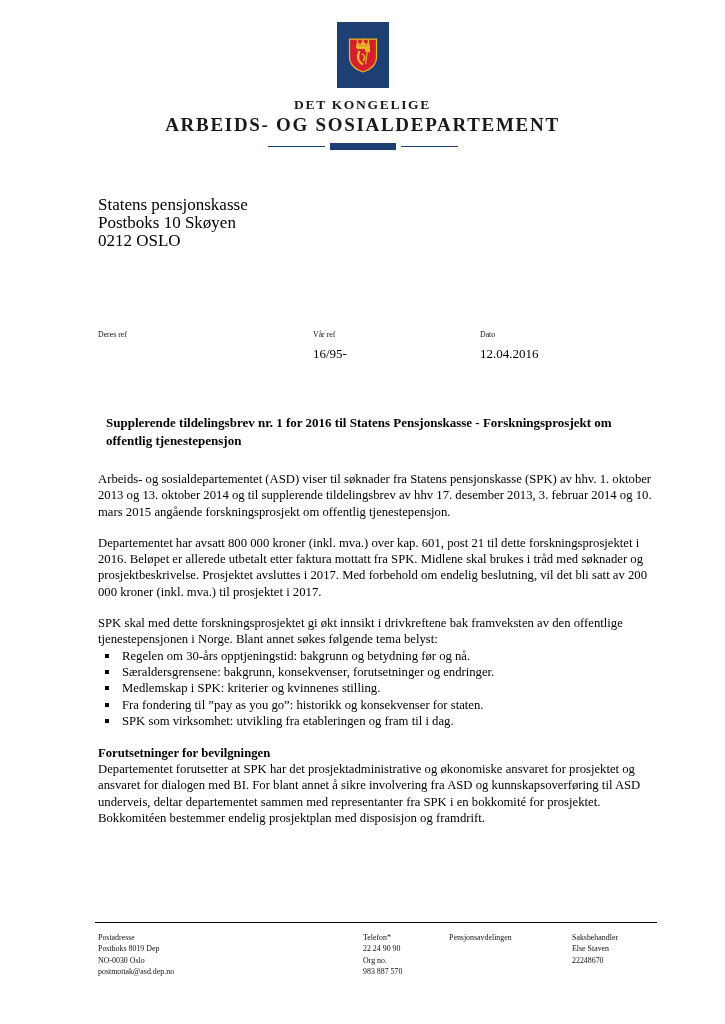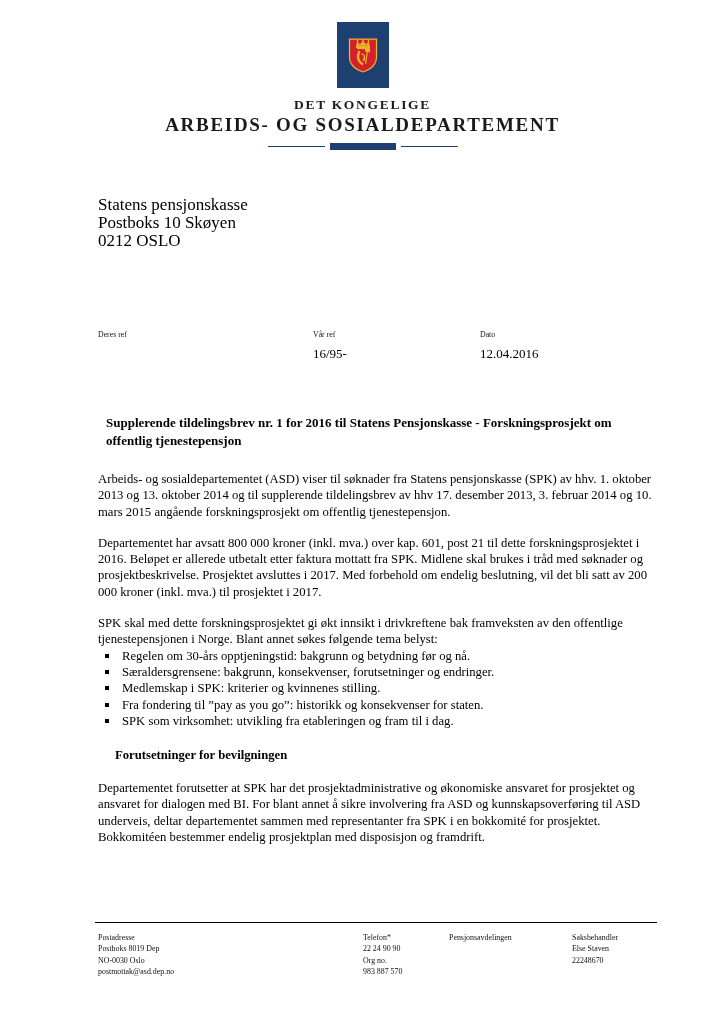--- a/index.html
+++ b/index.html
@@ -157,21 +157,21 @@
     position: absolute;
     left: 7px;
     top: 6px;
     width: 4px;
     height: 4px;
     background: #000;
   }
 
   .section-head {
     font-weight: bold;
-    margin: 17px;
+    margin: 0;
     line-height: 16.3px;
   }
 
   
   .footer-rule {
     position: absolute;
     left: 95px;
     top: 922px;
     width: 562px;
     height: 1px;

